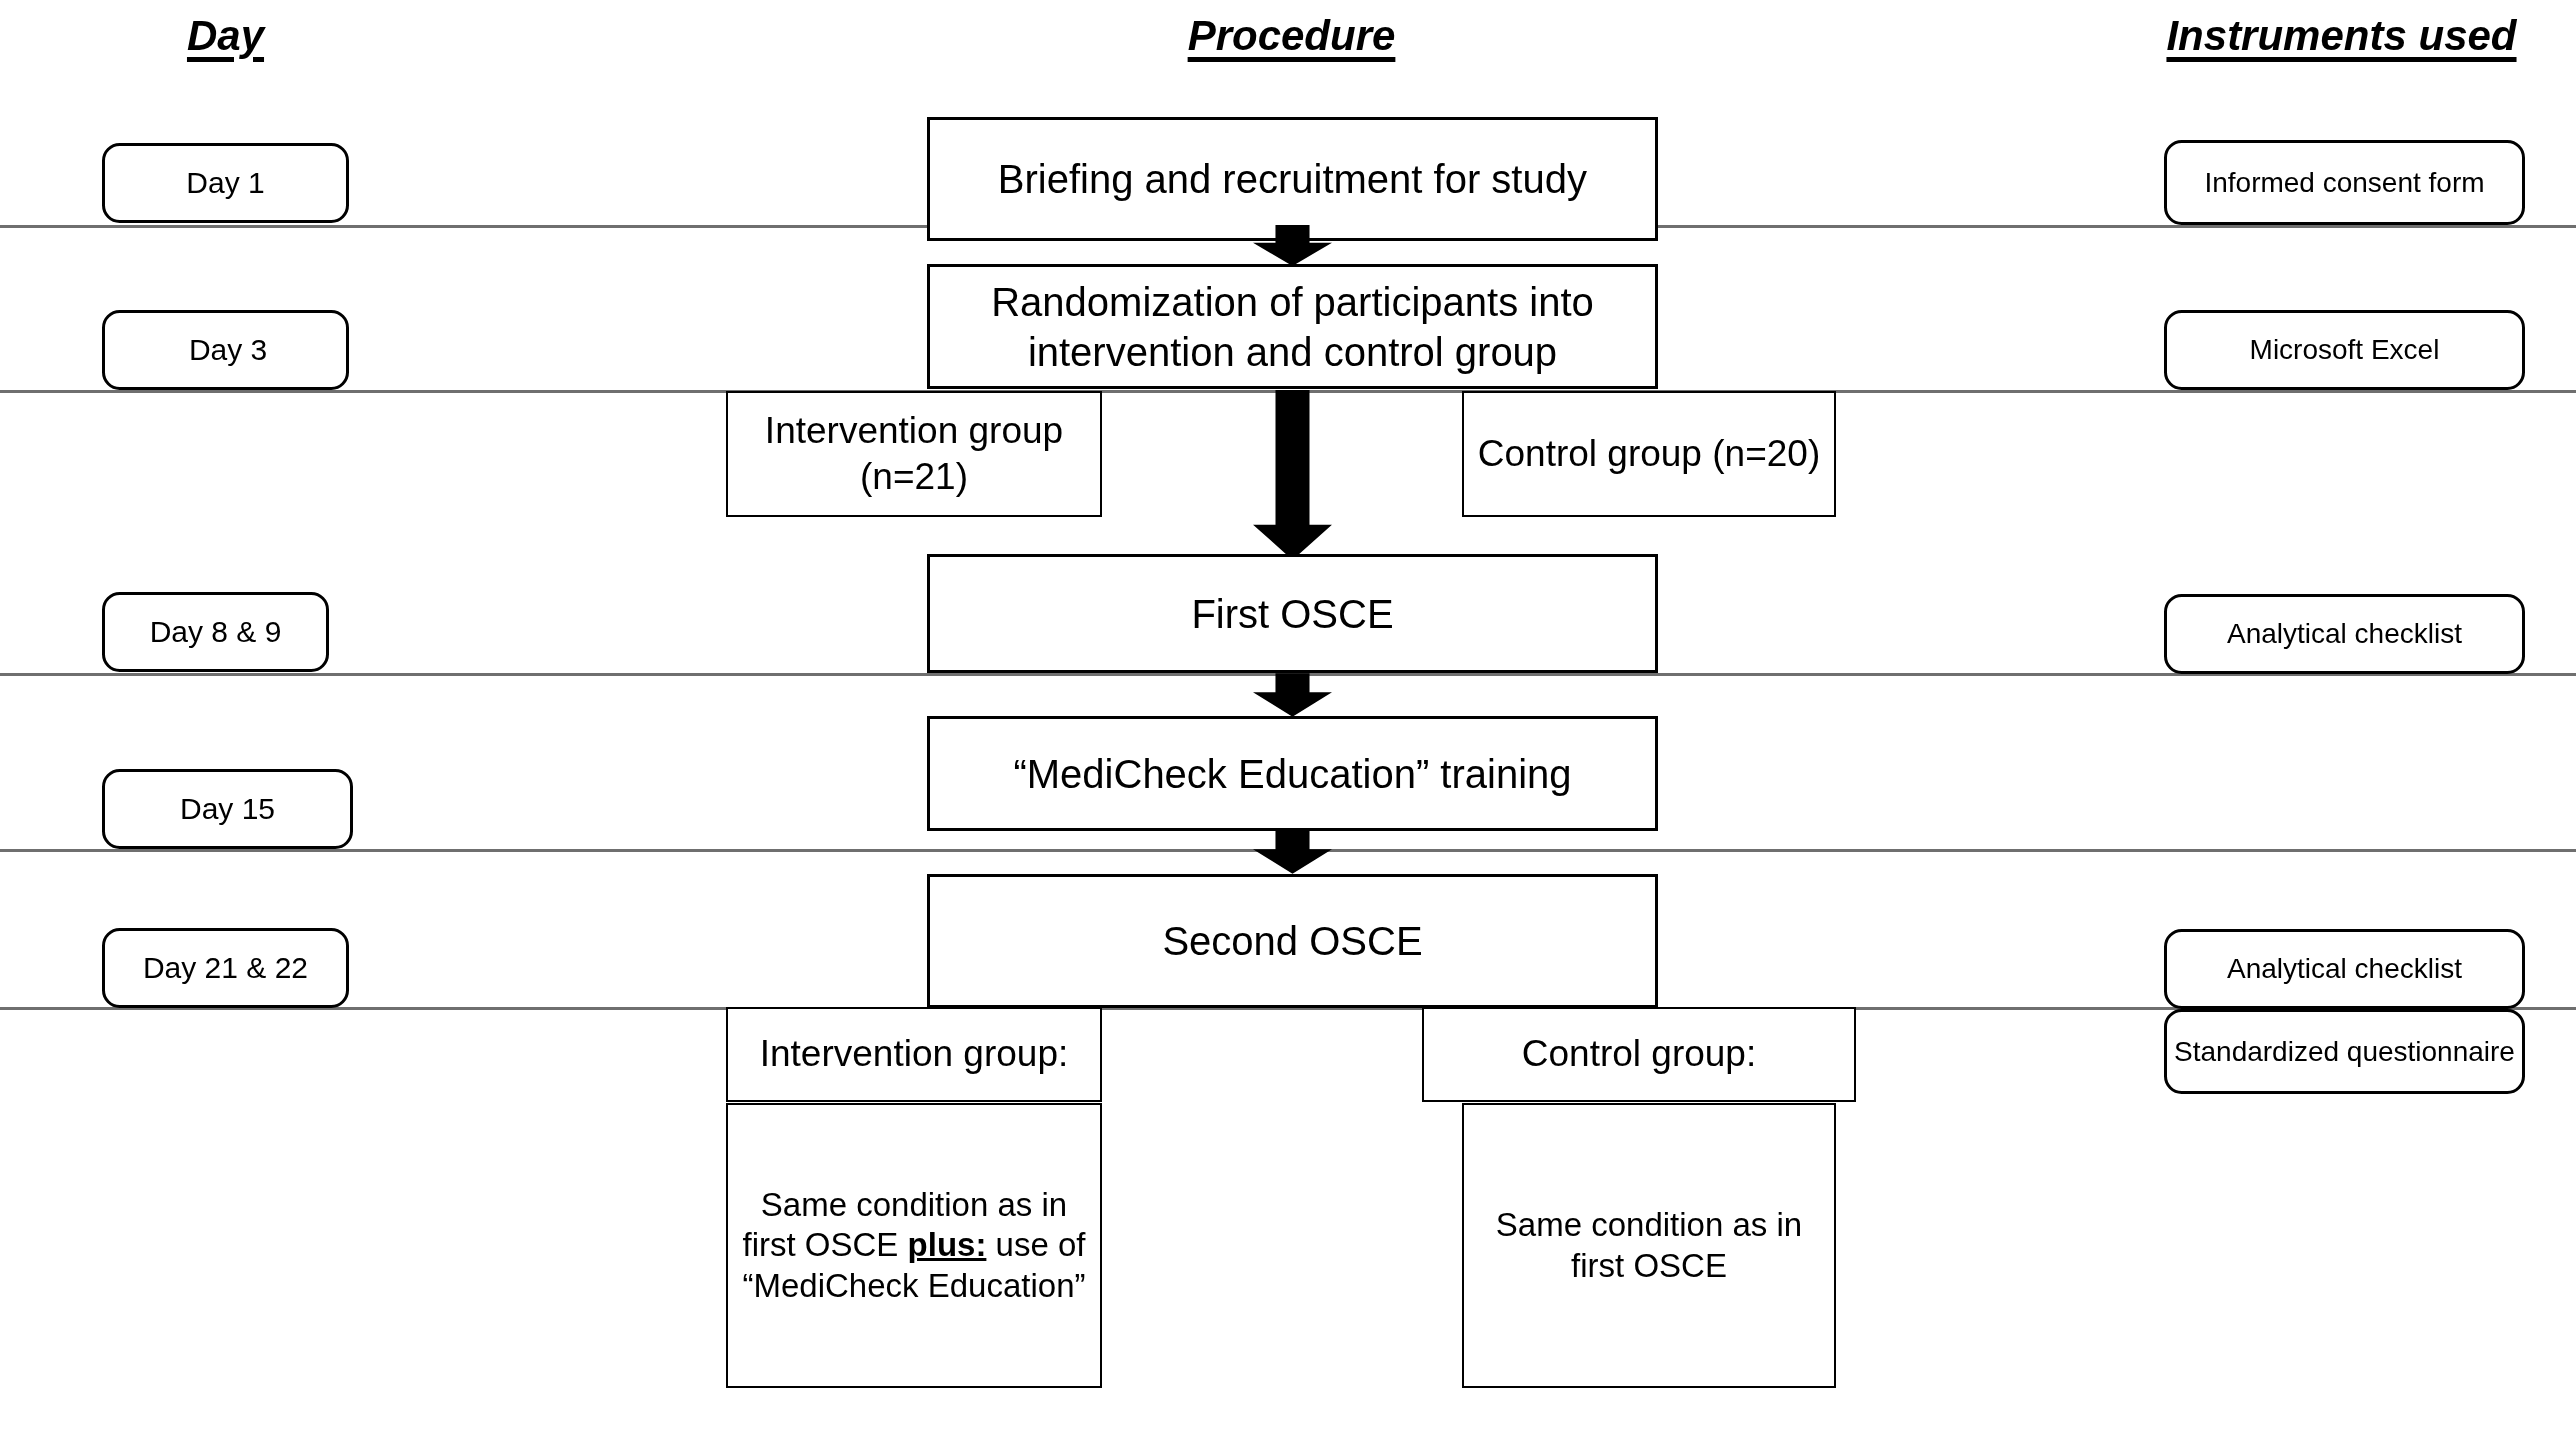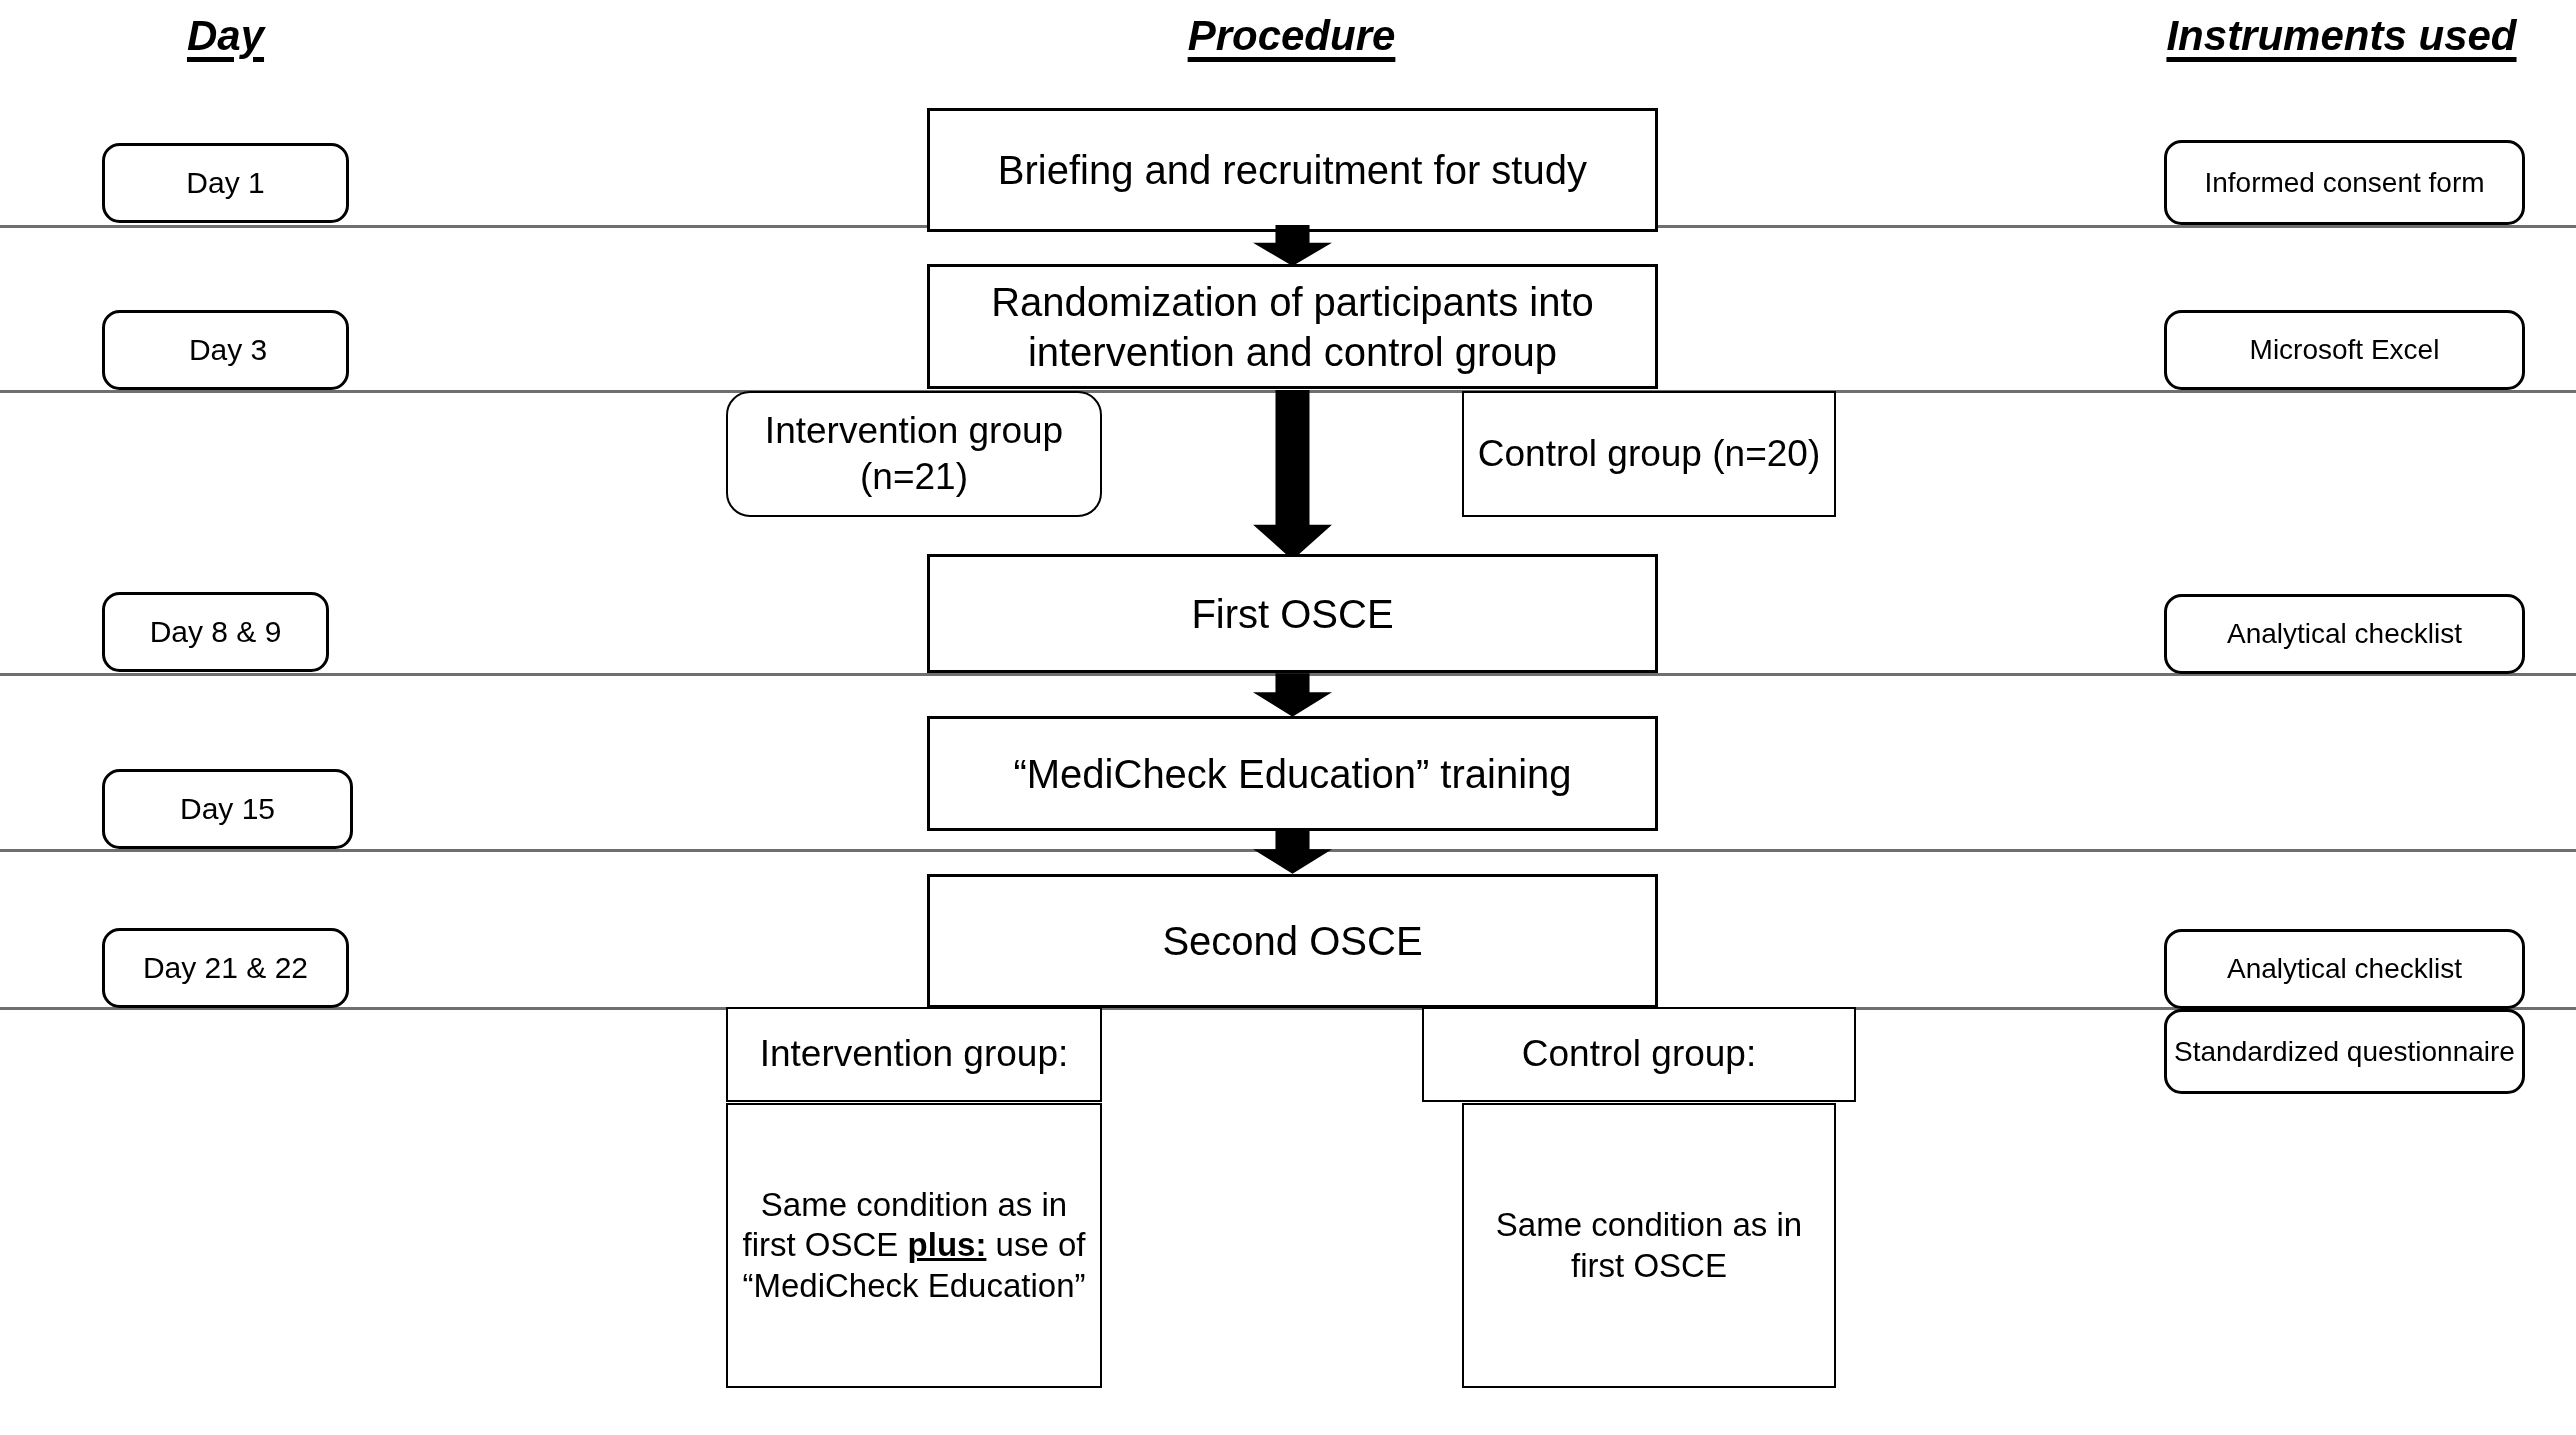--- a/index.html
+++ b/index.html
@@ -143,35 +143,35 @@
   </div>
 
   <div class="pill small" style="left:2164px; top:929px; width:361px; height:80px;">
     <span>Analytical checklist</span>
   </div>
 
   <div class="pill small" style="left:2164px; top:1009px; width:361px; height:85px;">
     <span>Standardized questionnaire</span>
   </div>
 
-  <div class="box" style="left:927px; top:108px; width:731px; height:124px;padding-left:12px;">
+  <div class="box" style="left:927px; top:117px; width:731px; height:124px;padding-left:12px;">
     <span>Briefing and recruitment for study</span>
   </div>
 
   <div class="arrow" style="left:1253px; top:225px; width:79px; height:41px;">
     <svg width="79" height="41" viewBox="0 0 116 60">
       <polygon points="33,0 83,0 83,26 116,26 58,60 0,26 33,26" fill="#000000"></polygon>
     </svg>
   </div>
 
   <div class="box" style="left:927px; top:264px; width:731px; height:125px;">
     <span>Randomization of participants  into intervention and control group</span>
   </div>
 
-  <div class="box sub" style="left:726px; top:391px; width:376px; height:126px;border-radius:24px;">
+  <div class="box sub" style="left:726px; top:391px; width:376px; height:126px;">
     <span>Intervention group (n=21)</span>
   </div>
 
   <div class="box sub" style="left:1462px; top:391px; width:374px; height:126px;">
     <span>Control group (n=20)</span>
   </div>
 
   <div class="arrow" style="left:1253px; top:390px; width:79px; height:170px;">
     <svg width="79" height="170" viewBox="0 0 116 250">
       <polygon points="33,0 83,0 83,198 116,198 58,250 0,198 33,198" fill="#000000"></polygon>

